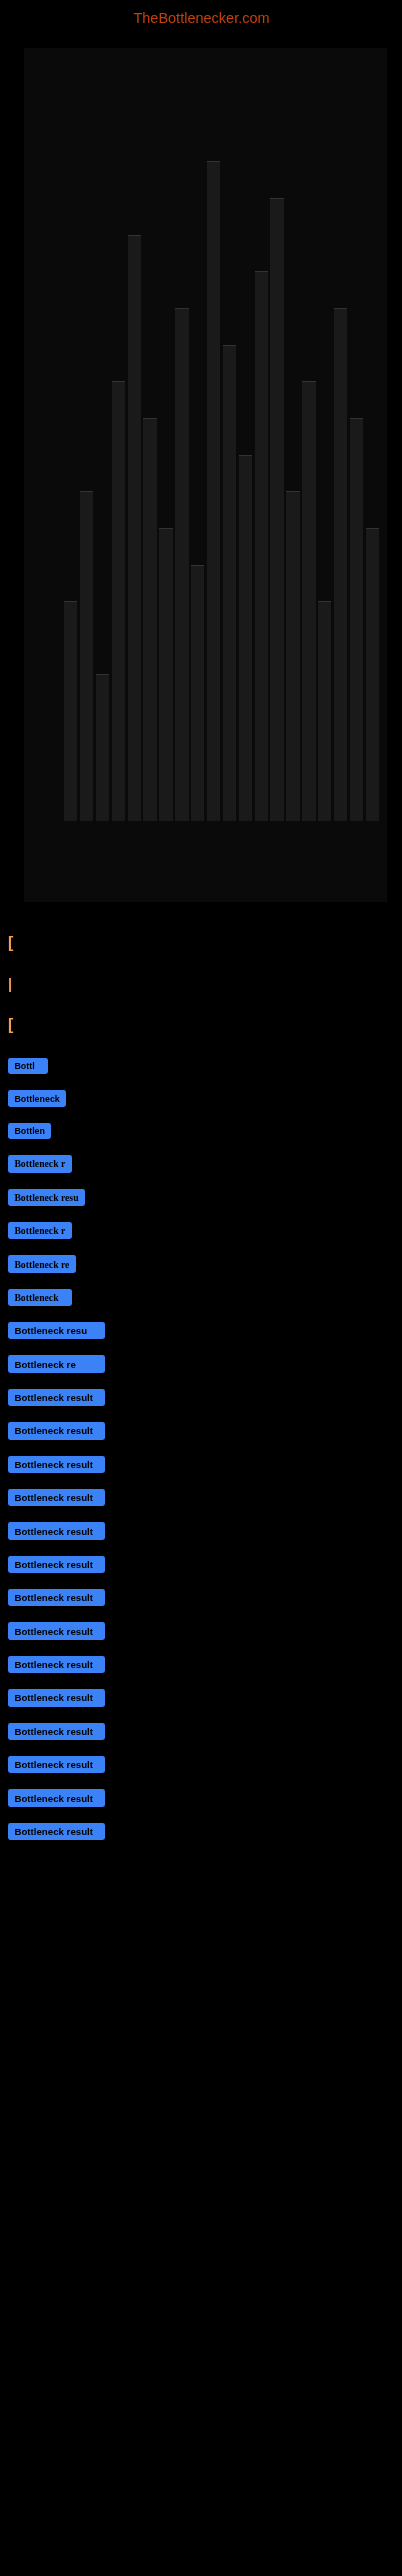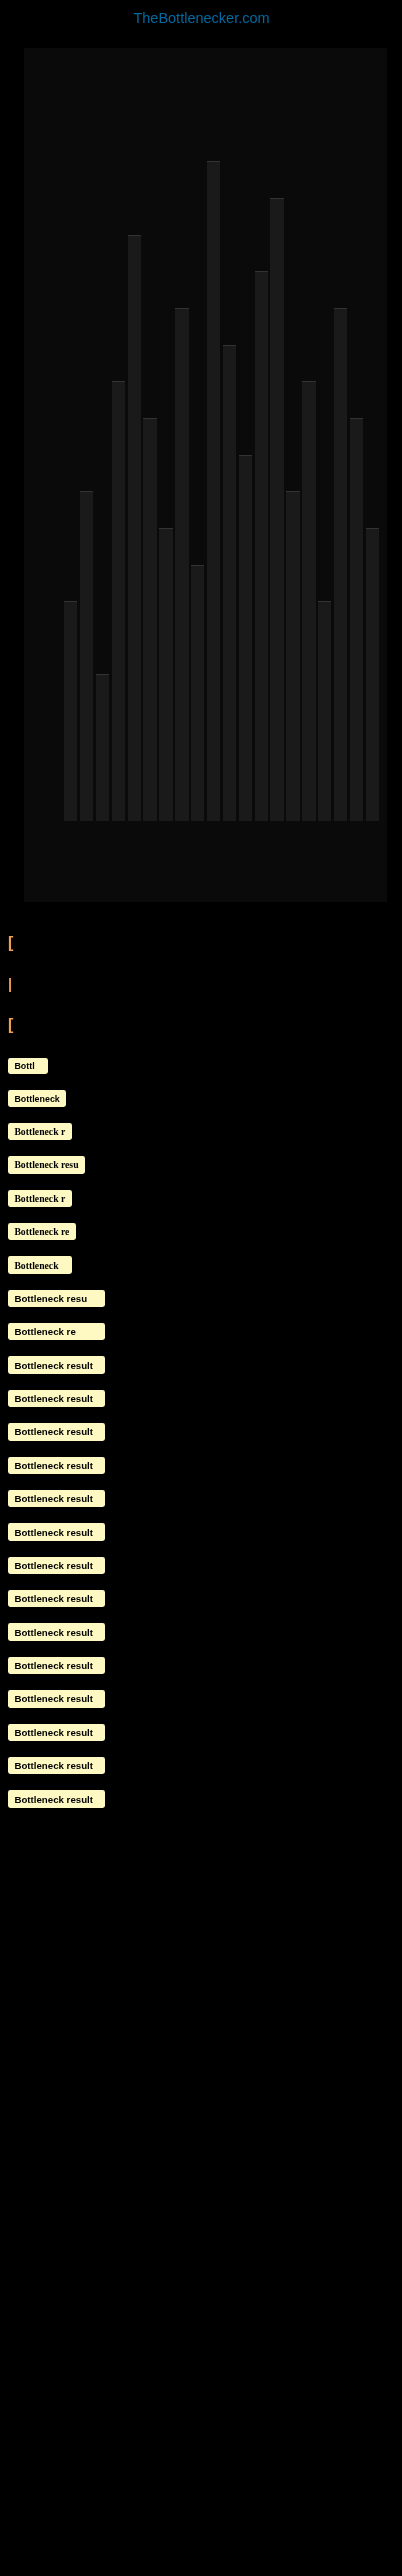--- a/index.html
+++ b/index.html
@@ -10,21 +10,21 @@
 
     body {
       background-color: #000000;
       width: 403px;
       min-height: 2576px;
       font-family: Arial, sans-serif;
       position: relative;
     }
 
     .site-title {
-      color: #0369a1;
+      color: #c2410c;
       font-size: 14.5px;
       text-align: center;
       padding-top: 9.7px;
       padding-bottom: 6.4px;
     }
 
     .chart-area {
       width: 100%;
       height: 886px;
       background-color: #000000;
@@ -76,21 +76,21 @@
       margin-bottom: 4px;
     }
 
     .result-item {
       margin-bottom: 16px;
       display: flex;
       align-items: center;
     }
 
     .result-badge {
-      background-color: #fef9c3;
+      background-color: #3b82f6;
       color: #000000;
       font-size: 9.7px;
       font-weight: bold;
       padding: 3.2px 6.4px;
       border-radius: 2.4px;
       white-space: nowrap;
       display: inline-block;
       min-width: 48px;
     }
 
@@ -163,20 +163,23 @@
   </div>
 
   <div class="result-item">
     <span class="result-badge result-badge-sm">Bottl</span>
   </div>
 
   <div class="result-item">
     <span class="result-badge result-badge-sm">Bottleneck</span>
   </div>
 
+  <div class="result-item">
+    <span class="result-badge result-badge-sm">Bottlen</span>
+  </div>
 
   <div class="result-item">
     <span class="result-badge result-badge-md">Bottleneck r</span>
   </div>
 
   <div class="result-item">
     <span class="result-badge result-badge-md">Bottleneck resu</span>
   </div>
 
   <div class="result-item">

